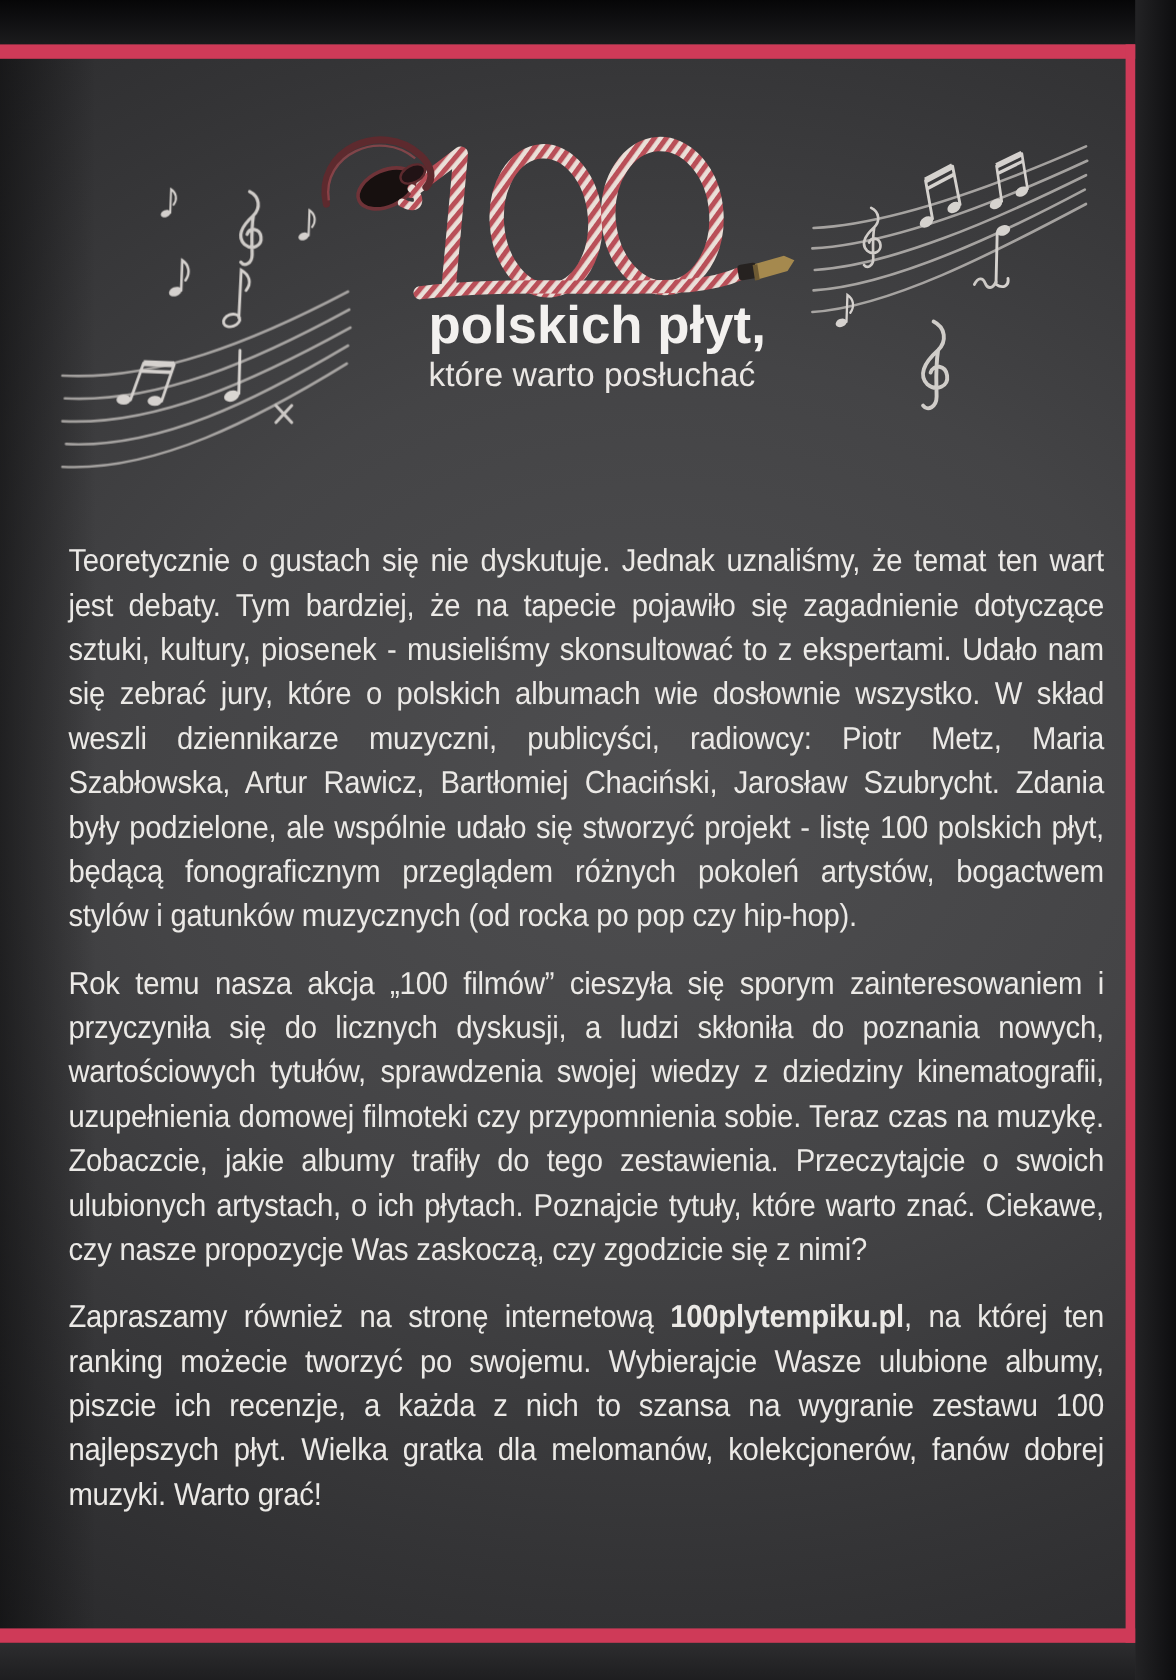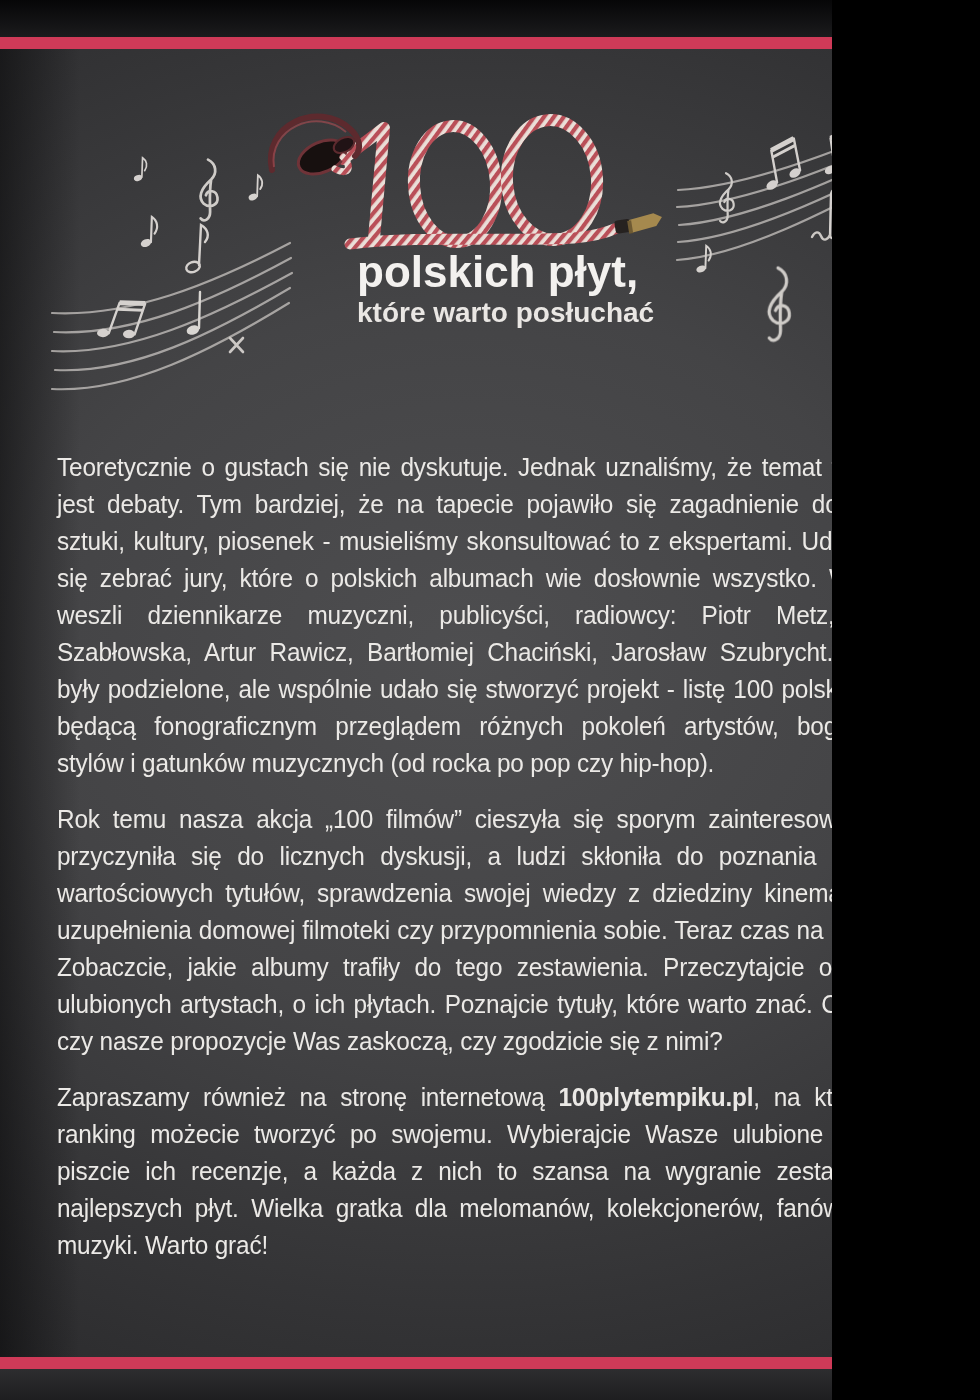--- a/index.html
+++ b/index.html
@@ -1,38 +1,38 @@
 <!DOCTYPE html>
 <html lang="pl"><head>
 <meta charset="utf-8">
 <style>
   :root{ --accent:#cf3a58; }
   html,body{margin:0;padding:0;background:#000;}
   .page{
-    position:relative; width:832px; height:1400px; overflow:hidden;
+    position:relative; width:980px; height:1400px; overflow:hidden;
     font-family:"Liberation Sans",sans-serif;
     background:
       linear-gradient(90deg, rgba(6,6,7,.55) 0px, rgba(6,6,7,0) 80px),
       radial-gradient(1150px 950px at 56% 47%, #4e4e50 0%, #444446 38%, #343436 68%, #242426 100%);
     background-color:#242426;
   }
   .shade-top{position:absolute;left:0;top:0;width:980px;height:37px;
     background:linear-gradient(180deg,#060607,#1b1b1d);}
   .shade-right{position:absolute;left:946px;top:0;width:34px;height:1400px;
     background:linear-gradient(90deg,#232325,#0d0d0f);}
   .shade-bottom{position:absolute;left:0;top:1369px;width:946px;height:31px;
     background:linear-gradient(180deg,#2d2d2f,#1e1e20);}
   .bar-top{position:absolute;left:0;top:37px;width:946px;height:12px;background:var(--accent);}
   .bar-right{position:absolute;left:938px;top:37px;width:8px;height:1332px;background:var(--accent);}
   .bar-bottom{position:absolute;left:0;top:1357px;width:946px;height:12px;background:var(--accent);}
 
   .header-art{position:absolute;left:0;top:45px;width:980px;height:405px;}
   .title-block{position:absolute;left:357px;top:249px;color:#f3f1ef;}
   .title-main{font-weight:700;font-size:44px;line-height:1.05;letter-spacing:0;}
-  .title-sub{font-weight:700;font-size:28px;line-height:1.1;margin-top:3px;color:#eae7e4;}
+  .title-sub{font-weight:400;font-size:28px;line-height:1.1;margin-top:3px;color:#eae7e4;}
 
   .intro{position:absolute;left:57px;top:449px;width:938px;
     transform:scaleX(0.92);transform-origin:left top;}
   .intro p{margin:0 0 19px 0;font-size:26.5px;line-height:37px;text-align:justify;
     color:#ebe9e6;letter-spacing:-0.2px;}
   .intro strong{font-weight:700;}
 
   .sr-only{position:absolute;width:1px;height:1px;overflow:hidden;
     clip:rect(0 0 0 0);white-space:nowrap;}
 </style>

